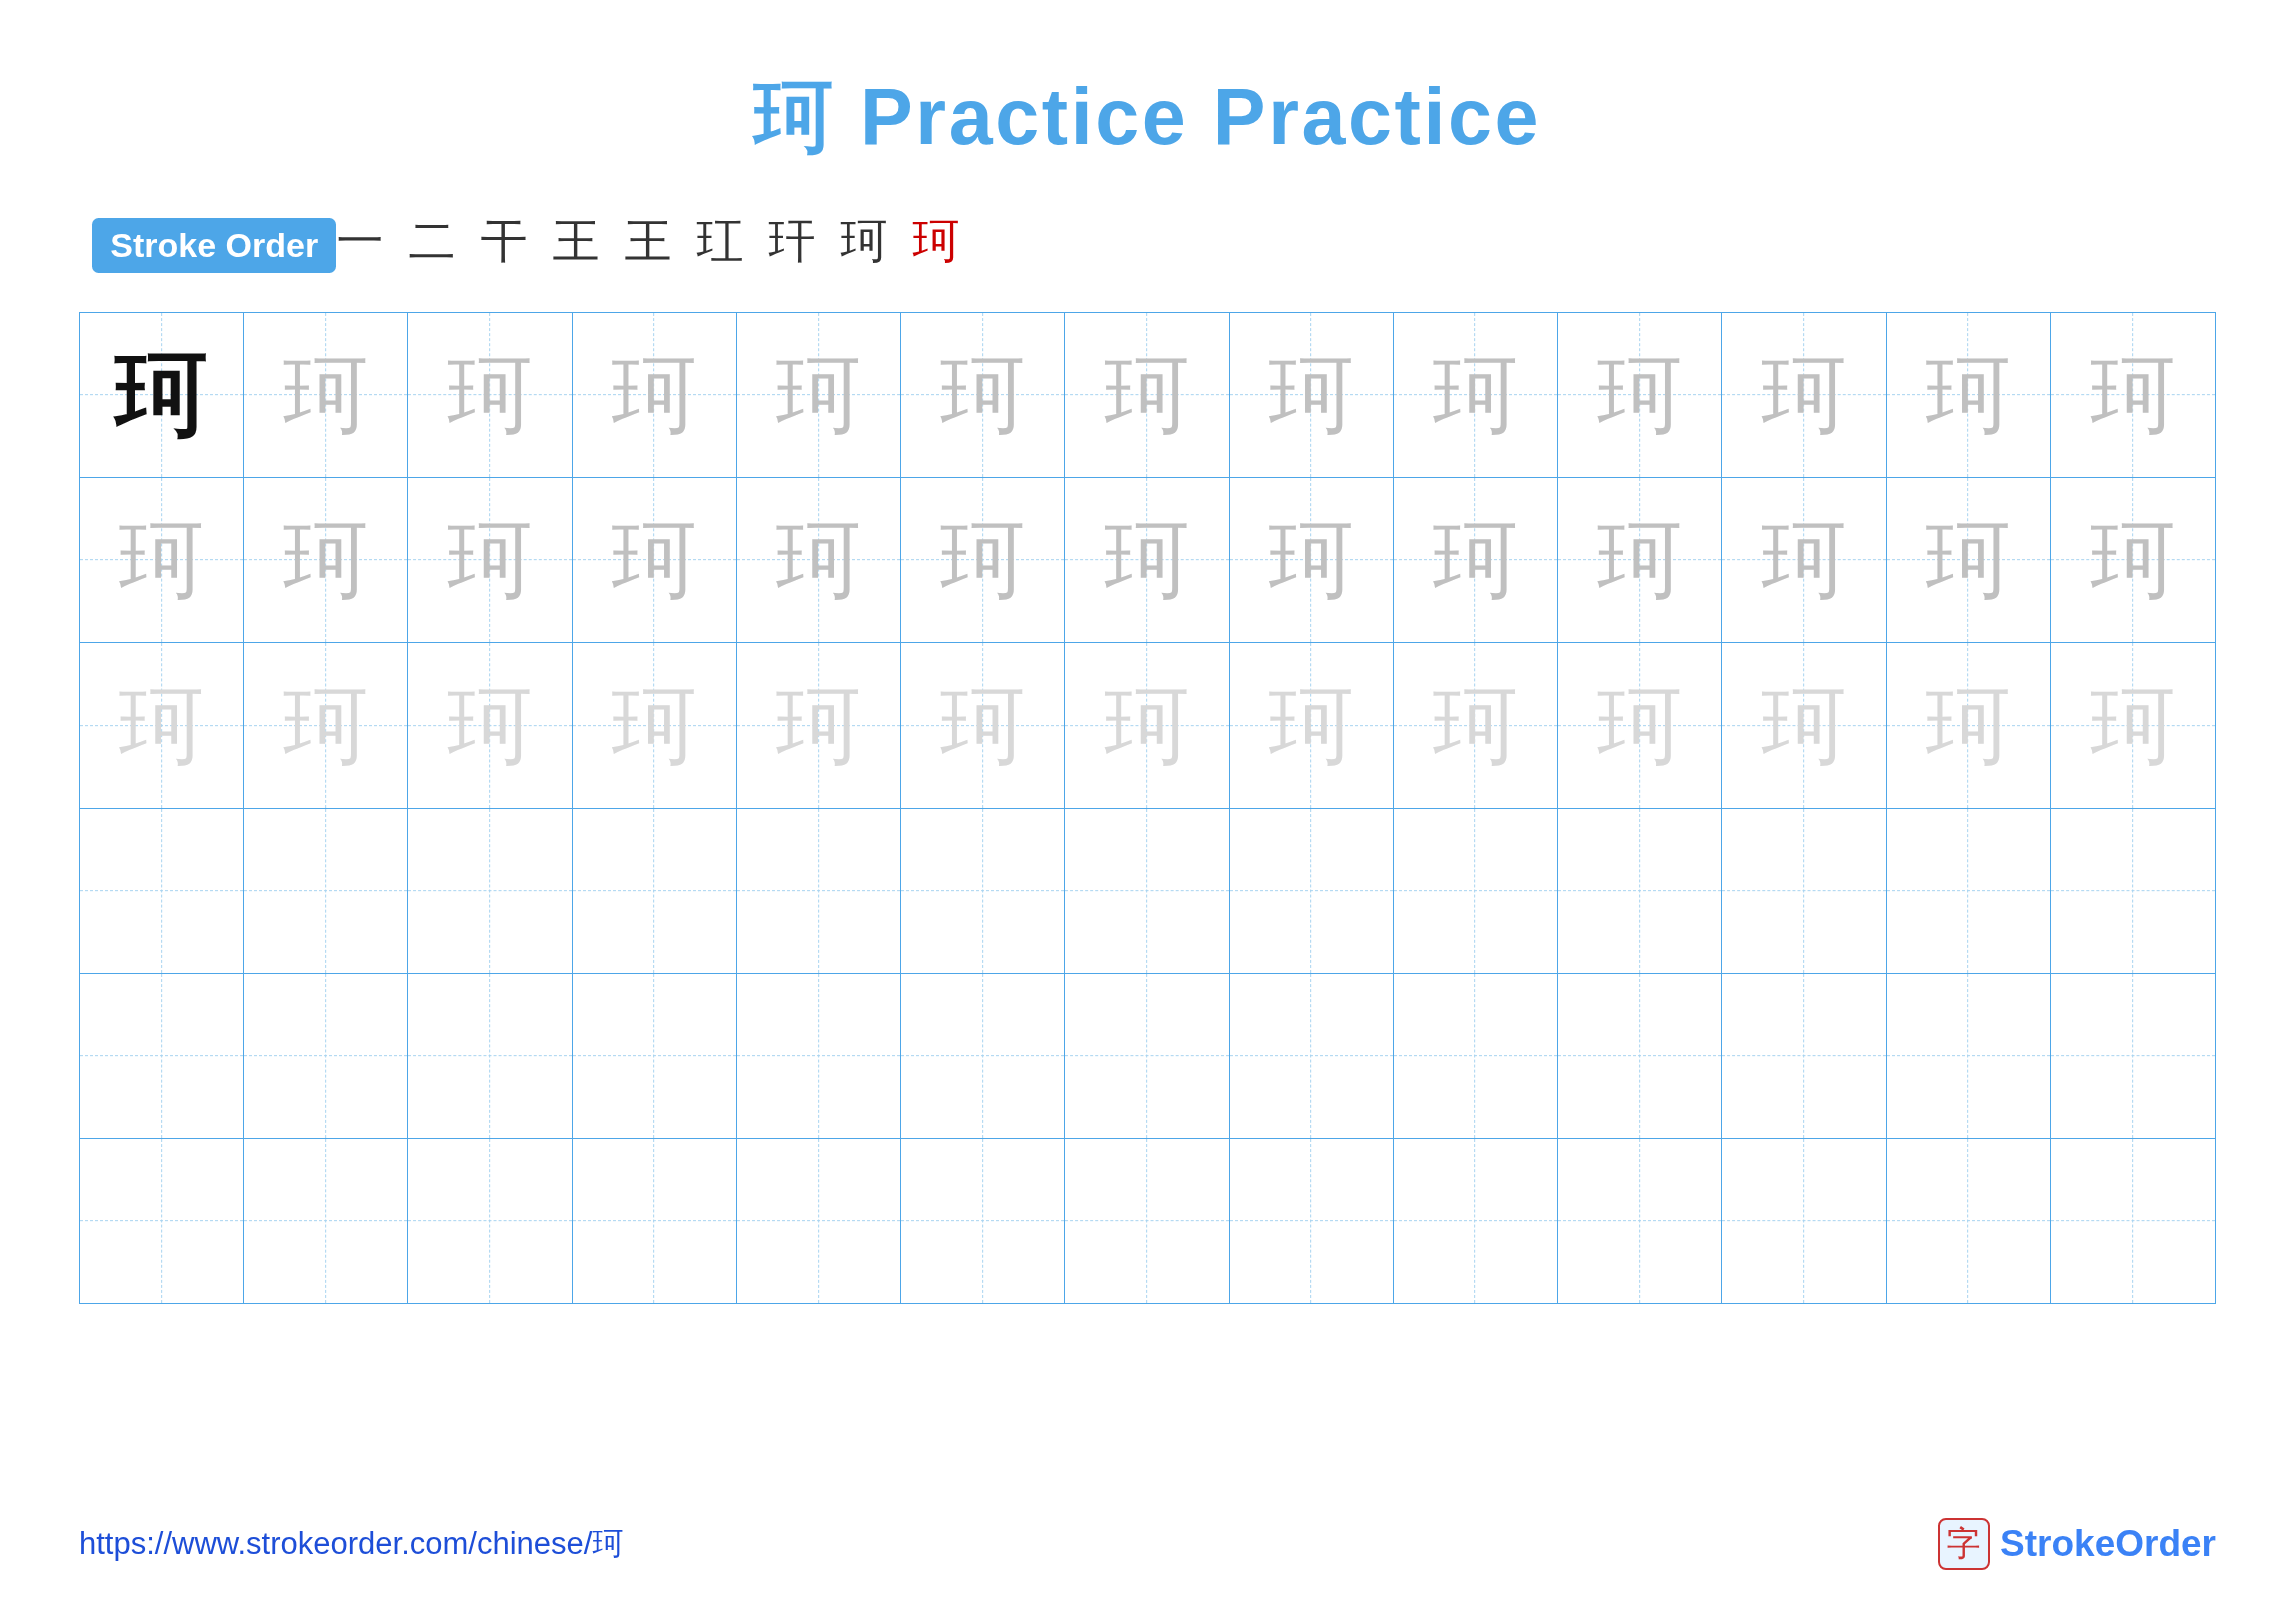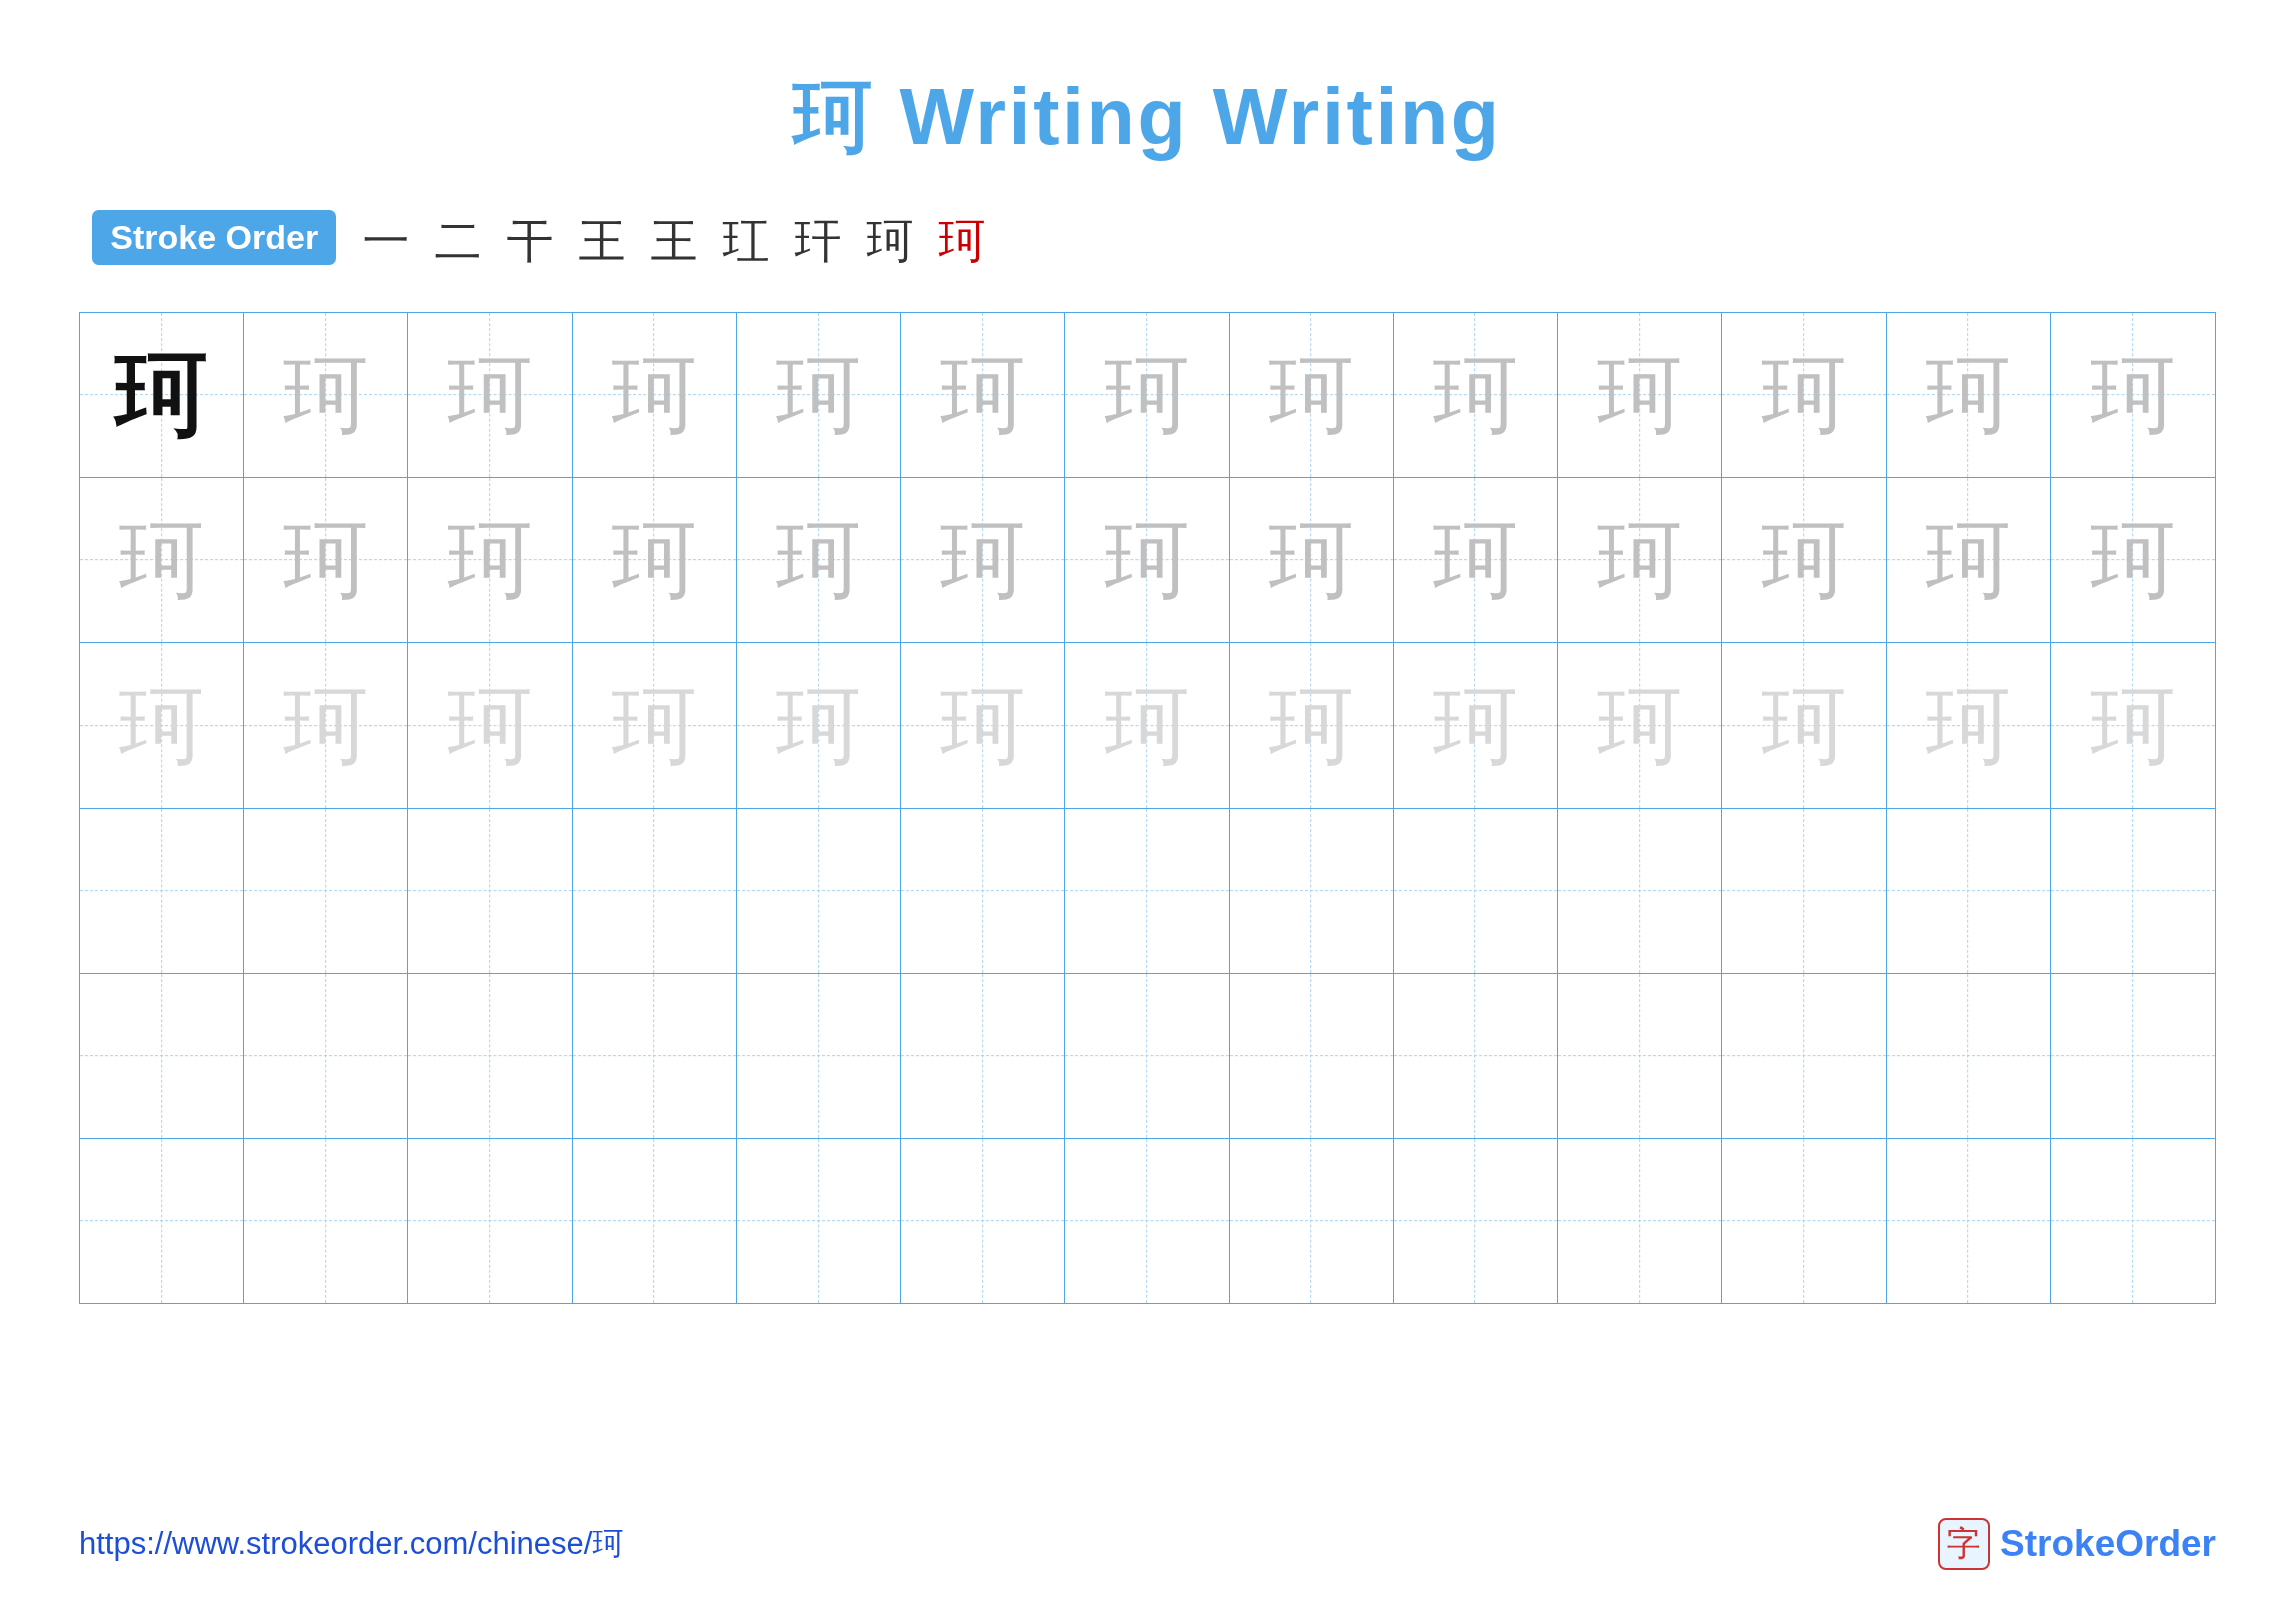--- a/index.html
+++ b/index.html
@@ -28,22 +28,21 @@
       font-weight: bold;
       color: #4da6e8;
       margin-bottom: 39px;
       margin-top: 13px;
       letter-spacing: 2.6px;
     }
 
     
     .stroke-order-row {
       display: flex;
-      align-items: flex-start;
-      gap: 26px;
+      align-items: flex-end;
       margin-bottom: 39px;
       padding-left: 13px;
     }
 
     .stroke-order-badge {
       background: #4da6e8;
       color: white;
       font-size: 34px;
       font-weight: bold;
       padding: 7.9px 18.3px;
@@ -185,21 +184,21 @@
       font-weight: bold;
       color: #3b82f6;
     }
   </style>
 </head>
 <body>
 
 <div class="page">
 
   <div class="title">
-    <span style="color:#4da6e8;">珂</span><span> Writing Writing</span>
+    <span style="color:#4da6e8;">珂</span><span> Practice Practice</span>
   </div>
 
   <div class="stroke-order-row">
     <div class="stroke-order-badge">Stroke Order</div>
     <div class="stroke-steps">
       <span class="stroke-step">一</span>
       <span class="stroke-step">二</span>
       <span class="stroke-step">干</span>
       <span class="stroke-step">王</span>
       <span class="stroke-step">王</span>

